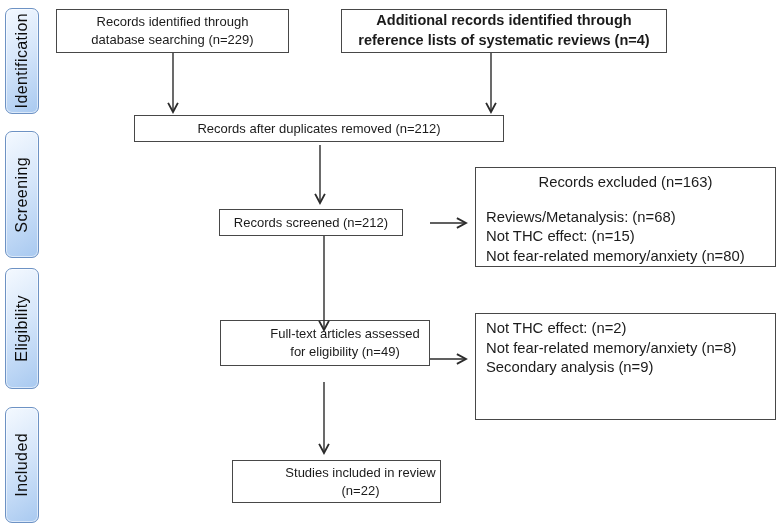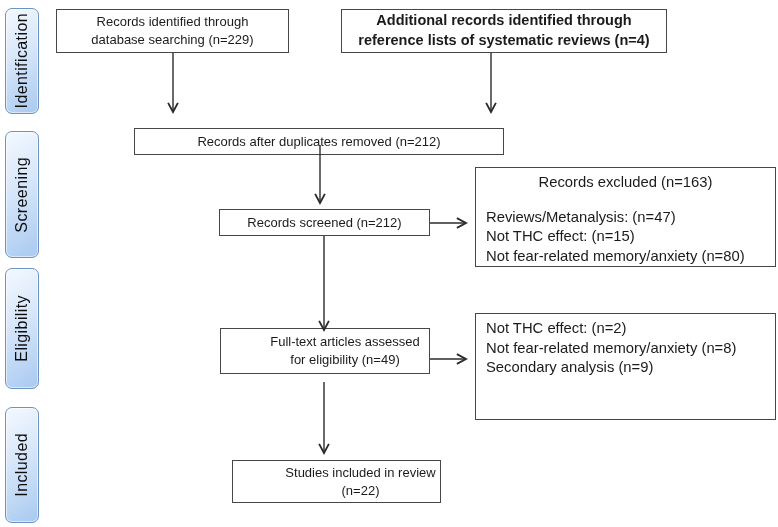--- a/index.html
+++ b/index.html
@@ -27,23 +27,23 @@
 
   
   .fbox {
     position:absolute; background:#fff; border:1.5px solid #474747; box-sizing:border-box;
     display:flex; flex-direction:column; align-items:center; justify-content:center;
     text-align:center; font-size:13px; line-height:1.35;
   }
   .fbox .ln { display:block; white-space:nowrap; }
   #box-identified { left:56px;  top:9px;   width:233px; height:44px; }
   #box-additional { left:341px; top:9px;   width:326px; height:44px; font-size:14.5px;font-weight:bold; }
-  #box-duplicates { left:134px; top:128px; width:370px; height:27px; }
-  #box-screened   { left:219px; top:209px; width:211px; height:27px; }
-  #box-fulltext   { left:220px; top:328px; width:210px; height:46px;padding-left:40px; }
+  #box-duplicates { left:134px; top:115px; width:370px; height:27px; }
+  #box-screened   { left:219px; top:209px; width:184px; height:27px; }
+  #box-fulltext   { left:220px; top:320px; width:210px; height:46px;padding-left:40px; }
   #box-included   { left:232px; top:460px; width:209px; height:43px;padding-left:48px; }
 
   
   .ebox {
     position:absolute; background:#fff; border:1.5px solid #474747; box-sizing:border-box;
     padding:5px 10px; font-size:14.8px; line-height:1.32;
   }
   .ebox .etitle { text-align:center; white-space:nowrap; margin-bottom:15px; }
   .ebox .eitem  { text-align:left;  white-space:nowrap; }
   #box-records-excluded  { left:475px; top:167px; width:301px; height:100px; }
@@ -82,21 +82,21 @@
   <div class="fbox" id="box-duplicates">
     <span class="ln">Records after duplicates removed (n=212)</span>
   </div>
 
   <div class="fbox" id="box-screened">
     <span class="ln">Records screened (n=212)</span>
   </div>
 
   <div class="ebox" id="box-records-excluded">
     <div class="etitle">Records excluded (n=163)</div>
-    <div class="eitem">Reviews/Metanalysis: (n=47)</div>
+    <div class="eitem">Reviews/Metanalysis: (n=68)</div>
     <div class="eitem">Not THC effect: (n=15)</div>
     <div class="eitem">Not fear-related memory/anxiety (n=80)</div>
   </div>
 
   <div class="fbox" id="box-fulltext">
     <span class="ln">Full-text articles assessed</span>
     <span class="ln">for eligibility (n=49)</span>
   </div>
 
   <div class="ebox" id="box-fulltext-excluded">

